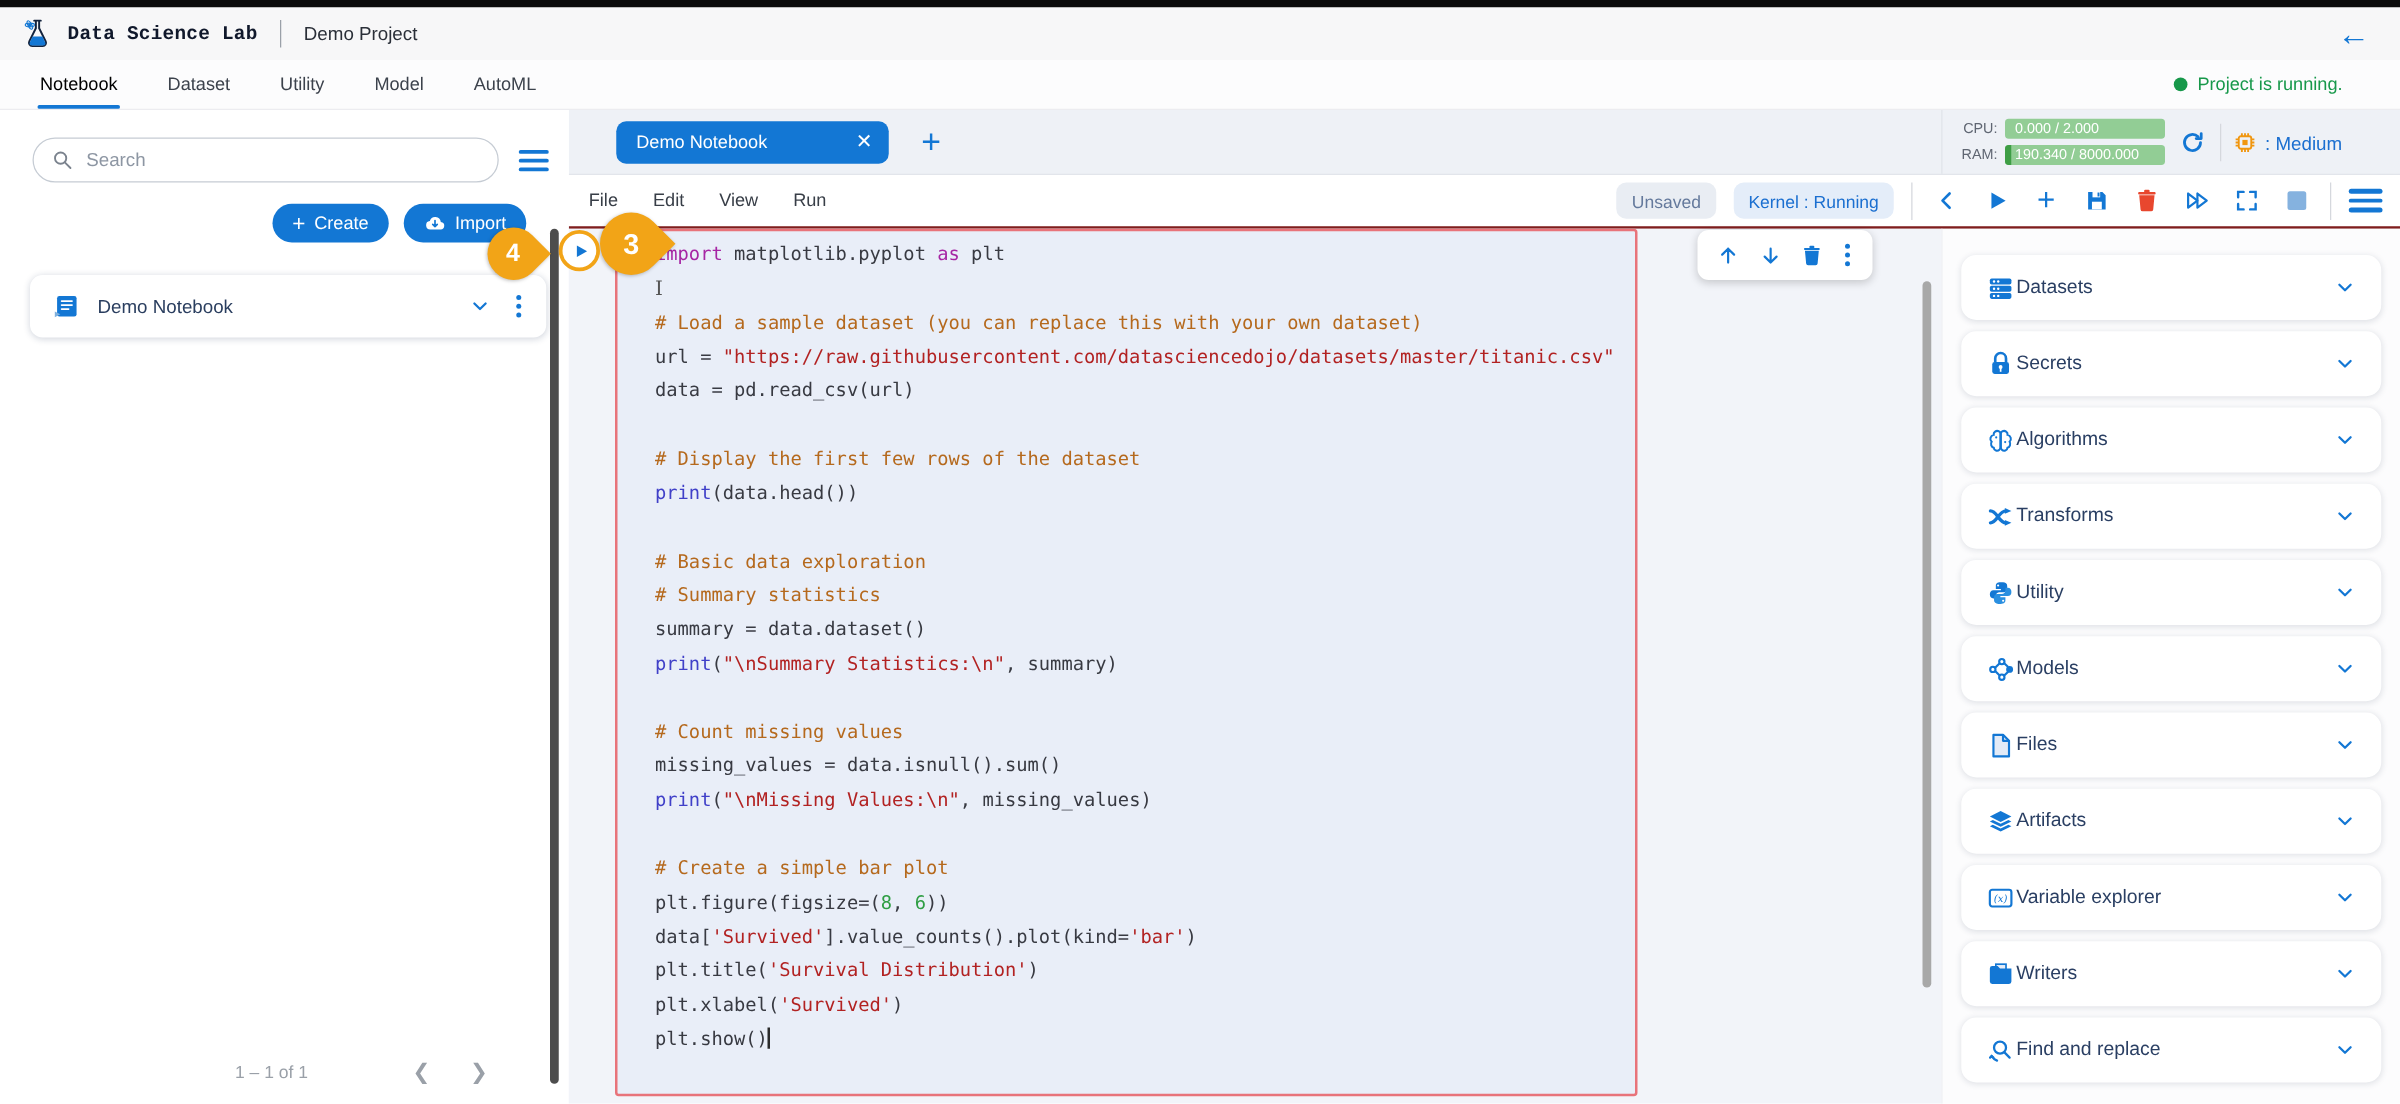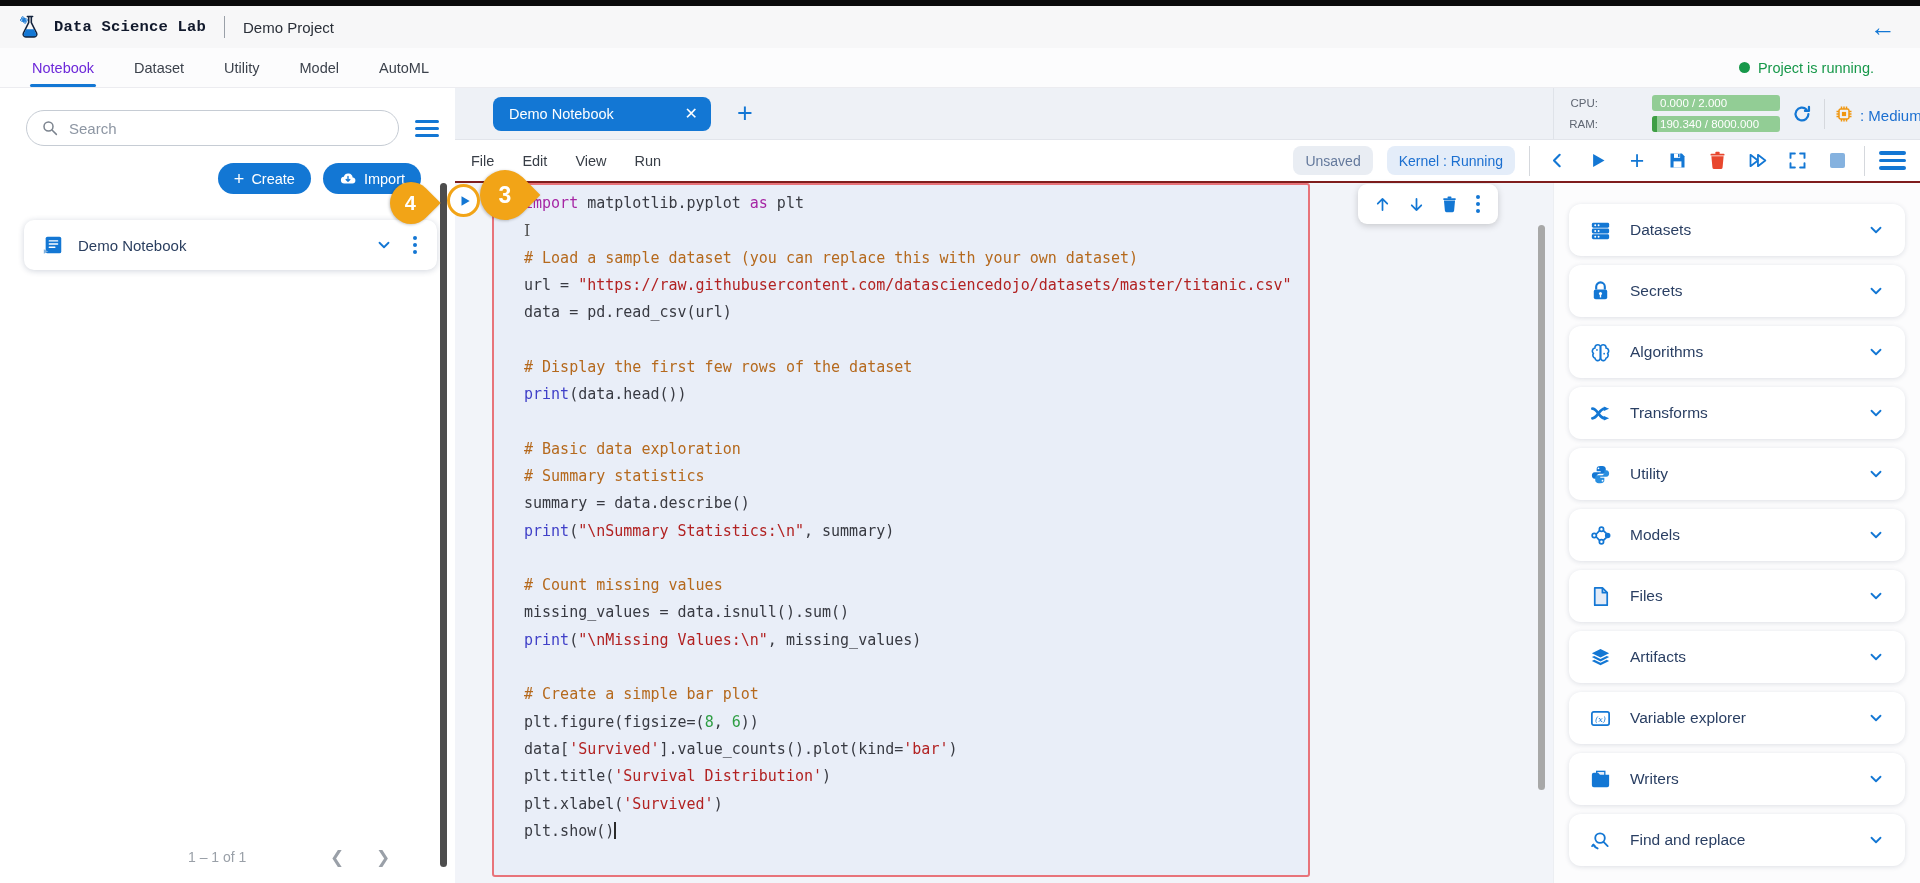--- a/index.html
+++ b/index.html
@@ -12,21 +12,21 @@
   .header { height:42px; background:#f7f7f8; display:flex; align-items:center; padding:0 24px 0 16px; gap:10px; flex:none; }
   .logo { width:28px; height:28px; }
   .brand { font-weight:bold; font-size:15.5px; color:#10182b; letter-spacing:.2px;font-family:Liberation Mono, monospace; }
   .hsep { width:1px; height:22px; background:#9aa0a8; margin:0 8px; }
   .project { font-size:15px; color:#2a2f38; }
   .back { margin-left:auto; color:#1377d4; font-size:26px; line-height:1; font-weight:bold; cursor:pointer; }
 
   
   .navrow { height:40px; background:#fcfcfd; display:flex; align-items:stretch; padding:0 46px 0 30px; gap:36px; border-bottom:1px solid #ececf0; flex:none; }
   .navtab { font-size:14.5px; color:#3c424c; display:flex; align-items:center; position:relative; padding:0 2px; cursor:pointer; }
-  .navtab.active { color:#6d28d9; }
+  .navtab.active { color:#000000; }
   .navtab.active::after { content:""; position:absolute; left:0; right:0; bottom:0; height:3px; background:#1377d4; border-radius:2px; }
   .runstatus { margin-left:auto; display:flex; align-items:center; gap:8px; color:#17984a; font-size:14.5px; }
   .dot { width:11px; height:11px; border-radius:50%; background:#17984a; }
 
   
   .main { flex:1; display:flex; min-height:0; }
 
   
   .sidebar { width:455px; flex:none; background:#fff; position:relative; }
   .searchrow { display:flex; align-items:center; margin:22px 16px 0 26px; gap:16px; }
@@ -56,21 +56,21 @@
   .rowA { height:52px; flex:none; background:#eef1f6; display:flex; border-bottom:1px solid #e2e5eb; }
   .tabzone { flex:1; display:flex; align-items:center; padding-left:38px; gap:26px; min-width:0; }
   .nbtab { width:218px; height:34px; background:#1377d4; border-radius:8px; color:#fff; display:flex; align-items:center; padding:0 13px 0 16px; font-size:14.5px; cursor:pointer; }
   .nbtab .title { flex:1; }
   .nbtab .x { font-size:16px; line-height:1; cursor:pointer; }
   .addtab { color:#1377d4; font-size:27px; line-height:1; cursor:pointer; }
   .reszone { width:367px; flex:none; display:flex; align-items:center; border-left:1px solid #dfe3e9; padding:0 8px 0 10px; gap:9px; }
   .gauges { display:flex; flex-direction:column; gap:5px; }
   .grow { display:flex; align-items:center; gap:6px; }
   .glabel { width:34px; text-align:right; font-size:11.5px; color:#5f6672; }
-  .gbadge { width:128px; height:16px; border-radius:3px; background:#92cd95; color:#fff; font-size:11.5px; display:flex; align-items:center; padding-left:8px; position:relative; overflow:hidden;margin-left:48px; }
+  .gbadge { width:128px; height:16px; border-radius:3px; background:#92cd95; color:#fff; font-size:11.5px; display:flex; align-items:center; padding-left:8px; position:relative; overflow:hidden; }
   .gbadge.ram::before { content:""; position:absolute; left:0; top:0; bottom:0; width:5px; background:#3e9e45; }
   .gbadge.ram span { position:relative; }
   .iconbtn { width:26px; height:26px; display:flex; align-items:center; justify-content:center; cursor:pointer; flex:none; }
   .iconbtn svg { width:22px; height:22px; }
   .vsep { width:1px; height:30px; background:#d5d8dd; flex:none; }
   .machine { display:flex; align-items:flex-end; gap:6px; font-size:15px; color:#1b6fd0; white-space:nowrap; }
   .machine svg { width:20px; height:20px; }
 
   .rowB { height:43px; flex:none; background:#fff; display:flex; align-items:center; padding:0 14px 0 16px; border-bottom:2px solid #7f1d1d; }
   .menus { display:flex; gap:28px; }
@@ -96,21 +96,21 @@
   .playbtn svg { width:14px; height:14px; margin-left:2px; }
   .marker { position:absolute; border-radius:50% 0 50% 50%; background:#f2a417; transform:rotate(45deg); display:flex; align-items:center; justify-content:center; z-index:6; box-shadow:0 1px 3px rgba(0,0,0,.25); }
   .marker span { transform:rotate(-45deg); color:#fff; font-weight:bold; }
   .marker.m3 { left:25px; top:-13px; width:50px; height:50px; } .marker.m3 span { font-size:23px; }
   .marker.m4 { left:-65px; top:-1px; width:42px; height:42px; } .marker.m4 span { font-size:20px; }
   .celltoolbar { position:absolute; left:903px; top:1px; width:140px; height:40px; background:#fff; border-radius:9px; box-shadow:0 2px 7px rgba(0,0,0,.18); display:flex; align-items:center; justify-content:space-around; padding:0 8px; z-index:4; }
   .celltoolbar .tbi svg { width:19px; height:19px; }
   .cscroll { position:absolute; right:8px; top:42px; height:565px; width:7px; background:#a8a8a8; border-radius:4px; z-index:2; cursor:pointer; }
 
   .rightbar { width:367px; flex:none; background:#fcfcfd; border-left:1px solid #eceef2; padding:21px 15px 0 15px; overflow:hidden; }
-  .panelcard { height:52px; background:#fff; border-radius:12px; box-shadow:0 1px 5px rgba(25,40,70,.13); display:flex; align-items:center; padding:0 20px; gap:18px; margin-bottom:9px; cursor:pointer; }
+  .panelcard { height:52px; background:#fff; border-radius:12px; box-shadow:0 1px 5px rgba(25,40,70,.13); display:flex; align-items:center; padding:0 20px; gap:1px; margin-bottom:9px; cursor:pointer; }
   .panelcard .picon { width:23px; height:23px; flex:none; }
   .panelcard .picon svg { width:100%; height:100%; }
   .panelcard .plabel { flex:1; font-size:15.5px; color:#2a3f63; }
 </style>
 </head>
 <body>
 
 <div class="app">
   <div class="topstrip"></div>
 
@@ -320,21 +320,21 @@
               <div class="codeline"><span class="ibeam">I</span></div>
               <div class="codeline"><span class="cm"># Load a sample dataset (you can replace this with your own dataset)</span></div>
               <div class="codeline"><span class="pl">url = </span><span class="st">"https://raw.githubusercontent.com/datasciencedojo/datasets/master/titanic.csv"</span></div>
               <div class="codeline"><span class="pl">data = pd.read_csv(url)</span></div>
               <div class="codeline"></div>
               <div class="codeline"><span class="cm"># Display the first few rows of the dataset</span></div>
               <div class="codeline"><span class="fn">print</span><span class="pl">(data.head())</span></div>
               <div class="codeline"></div>
               <div class="codeline"><span class="cm"># Basic data exploration</span></div>
               <div class="codeline"><span class="cm"># Summary statistics</span></div>
-              <div class="codeline"><span class="pl">summary = data.describe()</span></div>
+              <div class="codeline"><span class="pl">summary = data.dataset()</span></div>
               <div class="codeline"><span class="fn">print</span><span class="pl">(</span><span class="st">"\nSummary Statistics:\n"</span><span class="pl">, summary)</span></div>
               <div class="codeline"></div>
               <div class="codeline"><span class="cm"># Count missing values</span></div>
               <div class="codeline"><span class="pl">missing_values = data.isnull().sum()</span></div>
               <div class="codeline"><span class="fn">print</span><span class="pl">(</span><span class="st">"\nMissing Values:\n"</span><span class="pl">, missing_values)</span></div>
               <div class="codeline"></div>
               <div class="codeline"><span class="cm"># Create a simple bar plot</span></div>
               <div class="codeline"><span class="pl">plt.figure(figsize=(</span><span class="num">8</span><span class="pl">, </span><span class="num">6</span><span class="pl">))</span></div>
               <div class="codeline"><span class="pl">data[</span><span class="st">'Survived'</span><span class="pl">].value_counts().plot(kind=</span><span class="st">'bar'</span><span class="pl">)</span></div>
               <div class="codeline"><span class="pl">plt.title(</span><span class="st">'Survival Distribution'</span><span class="pl">)</span></div>

